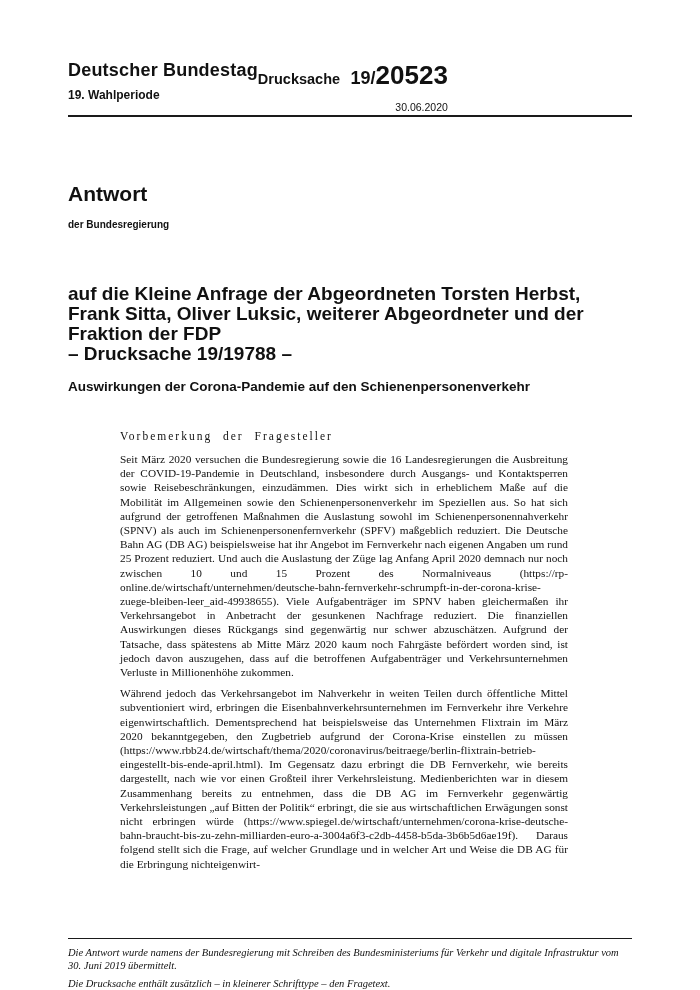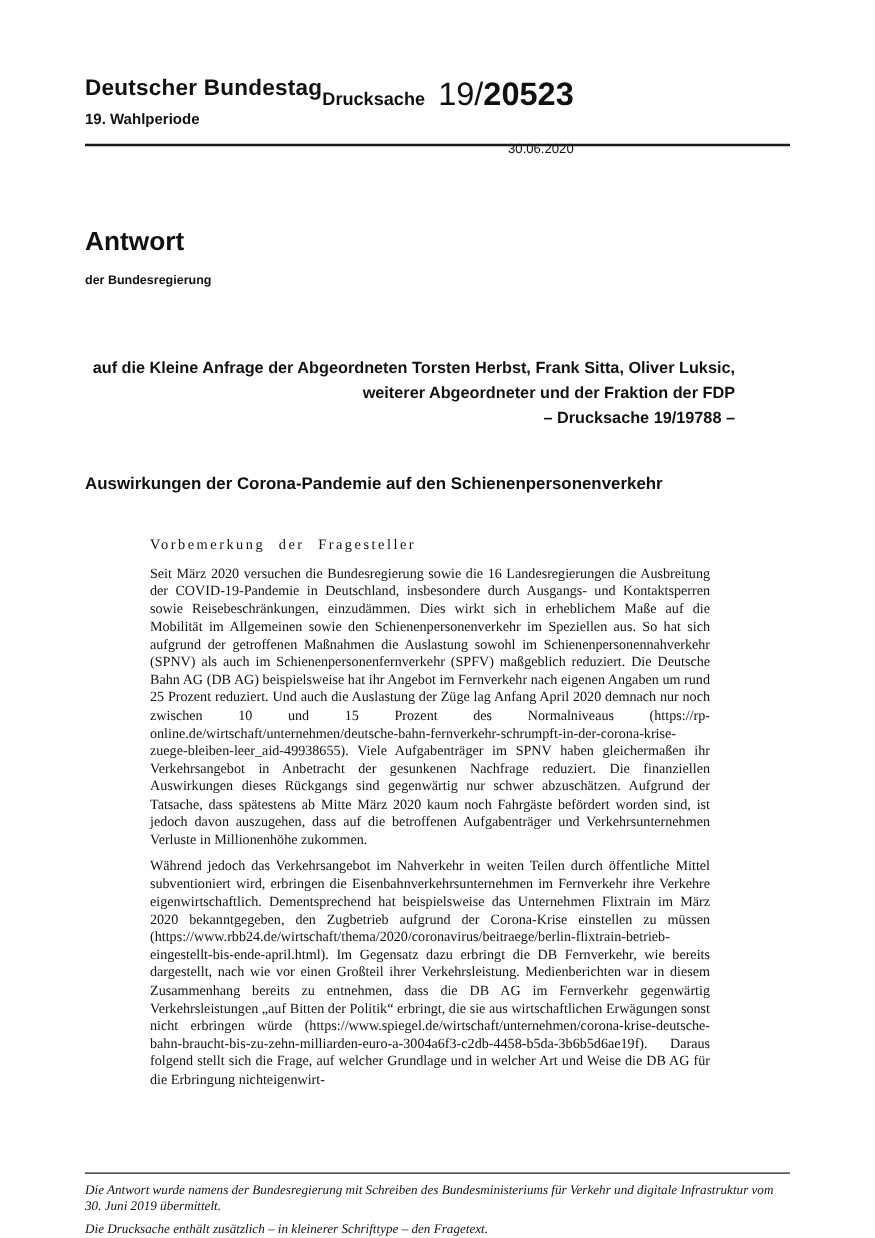--- a/index.html
+++ b/index.html
@@ -19,37 +19,37 @@
     display: flex;
     justify-content: flex-start;
     align-items: flex-start;
     font-family: "Liberation Sans", sans-serif;
   }
   .institution { font-size: 18px; font-weight: 700; letter-spacing: 0.2px; }
   .period { font-size: 12px; font-weight: 700; margin-top: 7px; }
   .header-right { text-align: right; }
   .drucksache-line { white-space: nowrap; }
   .ds-label { font-size: 14.5px; font-weight: 700; vertical-align: baseline; }
-  .ds-prefix { font-size: 26px; font-weight: 400; margin-left: 6px; }
+  .ds-prefix { font-size: 18px; font-weight: 700; margin-left: 6px; }
   .ds-number { font-size: 26px; font-weight: 700; }
-  .doc-date { font-size: 10.5px; font-weight: 400; margin-top: 22px; }
+  .doc-date { font-size: 10.5px; font-weight: 400; margin-top: 10px; }
   .header-rule {
     position: absolute;
     top: 115px; left: 68px; right: 68px;
     height: 2px; background: #1a1a1a;
   }
   
   .title-block { position: absolute; top: 182px; left: 68px; font-family: "Liberation Sans", sans-serif; }
   .title-main { font-size: 21px; font-weight: 700; }
   .title-sub { font-size: 10px; font-weight: 700; margin-top: 13px; }
   
   .reference-block {
     position: absolute; top: 284px; left: 68px; width: 520px;
     font-family: "Liberation Sans", sans-serif;
-    font-size: 13px; font-weight: 700; line-height: 20px; text-align: right;
+    font-size: 19px; font-weight: 700; line-height: 20px;
   }
   
   .subject-line {
     position: absolute; top: 377px; left: 68px; width: 545px;
     font-family: "Liberation Sans", sans-serif;
     font-size: 13.5px; font-weight: 700; line-height: 19px;
   }
   
   .body-block { position: absolute; top: 430px; left: 120px; width: 448px; }
   .preface-heading {

